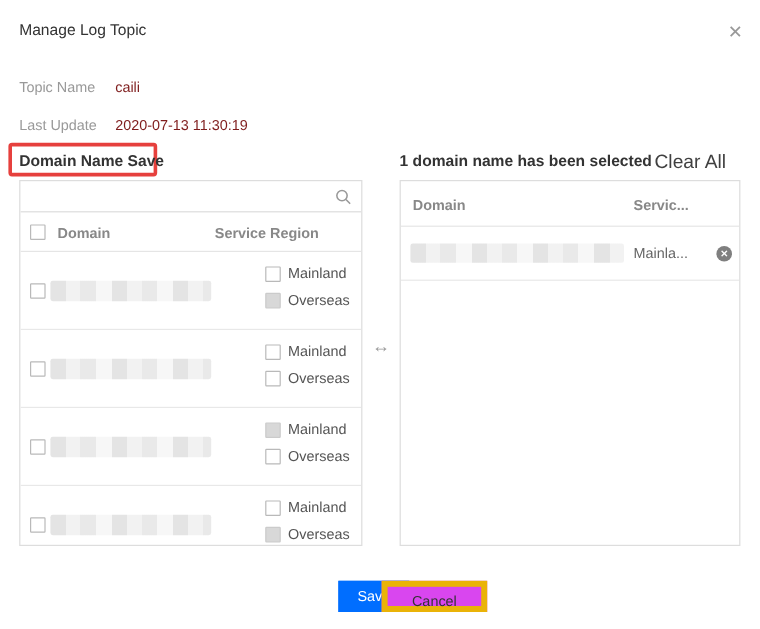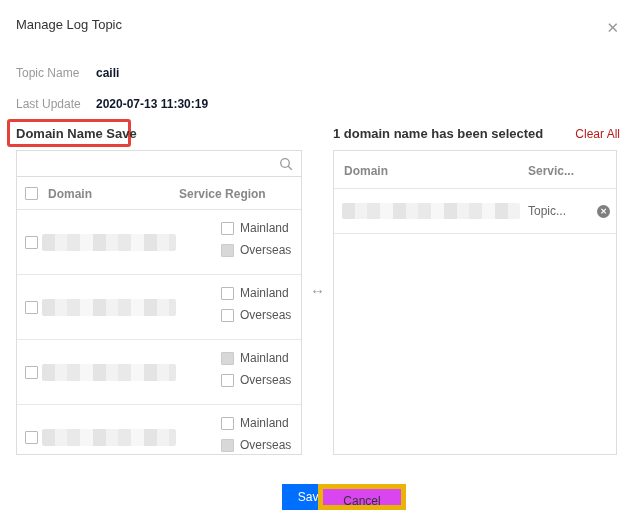--- a/index.html
+++ b/index.html
@@ -13,21 +13,21 @@
     font-size:12px;
   }
   .abs { position:absolute; }
 
   
   .dlg-title { left:16px; top:17px; font-size:13px; font-weight:normal; color:#333; }
   .close-btn { right:14px; top:20px; font-size:15px; color:#999; cursor:pointer; line-height:1; }
 
   
   .info-label { left:16px; color:#999; }
-  .info-value { left:96px; color:#0f172a;font-weight:bold; }
+  .info-value { left:96px; color:#7f1d1d; }
   .row-topic  { top:66px; }
   .row-update { top:97px; }
 
   
   .red-box {
     left:7px; top:119px; width:124px; height:28px;
     border:3px solid #e6403d; border-radius:3px;
   }
   .section-heading { left:16px; top:126px; font-size:13px; font-weight:bold; color:#333; }
 
@@ -76,21 +76,21 @@
     position:absolute; left:162px; top:11px;
     display:flex; flex-direction:column; gap:8px;
   }
   .region-opt { display:flex; align-items:center; gap:6px; color:#555; font-size:12px;padding-left:42px; }
 
   
   .transfer-arrow { left:310px; top:280px; color:#999; font-size:15px; font-weight:bold; }
 
   
   .right-summary { left:333px; top:126px; font-size:13px; font-weight:bold; color:#333; }
-  .clear-all { right:13px; top:127px; font-size:12px; color:#b91c1c; cursor:pointer; text-decoration:none; }
+  .clear-all { right:28px; top:127px; font-size:16px; color:#404040; cursor:pointer; text-decoration:none; }
   .right-panel {
     left:333px; top:150px; width:284px; height:305px;
     border:1px solid #ddd; background:#fff; overflow:hidden;
   }
   .right-header { height:38px; border-bottom:1px solid #e5e5e5; position:relative; }
   .right-header .hdr-text { font-weight:bold; color:#888; font-size:12px; position:absolute; top:13px; }
   .rhdr-domain { left:10px; }
   .rhdr-region { left:194px; }
   .right-row { height:45px; border-bottom:1px solid #e8e8e8; position:relative; }
   .right-blur { position:absolute; left:8px; top:14px; width:178px; height:16px; }
@@ -214,20 +214,20 @@
 <a class="abs clear-all" href="#">Clear All</a>
 
 <div class="abs right-panel">
   <div class="right-header">
     <span class="hdr-text rhdr-domain">Domain</span>
     <span class="hdr-text rhdr-region">Servic...</span>
   </div>
   <div id="right-rows">
   <div class="right-row">
     <span class="blur right-blur"></span>
-    <span class="right-region">Topic...</span>
+    <span class="right-region">Mainla...</span>
     <span class="remove-icon">✕</span>
   </div>
 </div>
 </div>
 
 <button class="btn btn-save">Save</button>
 <button class="btn btn-cancel">Cancel</button>
 
 </body></html>

